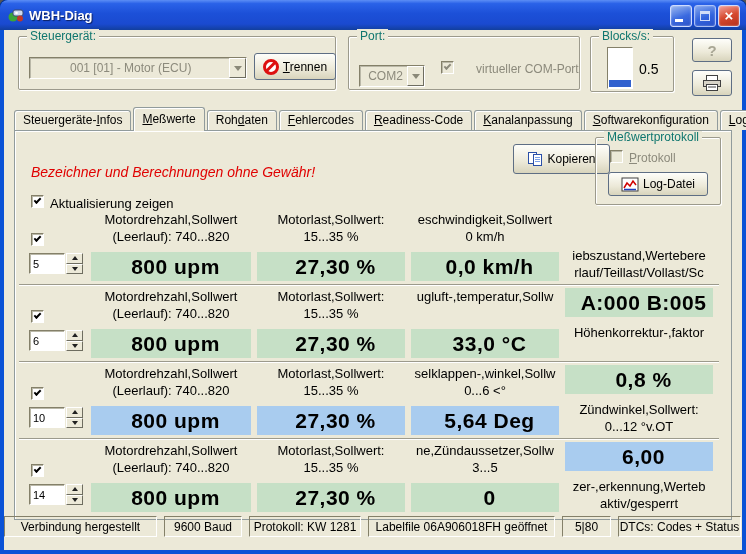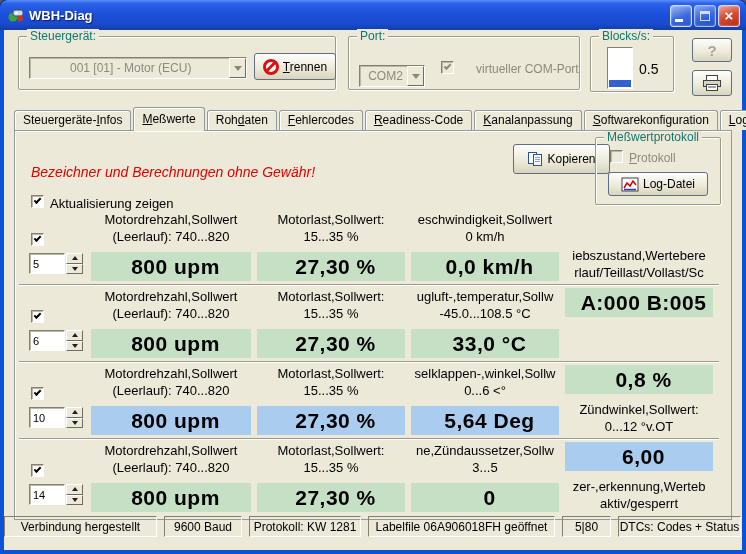--- a/index.html
+++ b/index.html
@@ -301,25 +301,28 @@
         <div class="cell c2">
           <div class="clabel">
               <div>Motorlast,Sollwert:</div>
               <div>15...35 %</div>
             </div>
           <div class="cval" style="background: rgb(198, 224, 198);">27,30 %</div>
         </div>
         <div class="cell c3">
           <div class="clabel">
               <div>ugluft-,temperatur,Sollw</div>
-              <div>-45.0...108.5 °C</div>
             </div>
           <div class="cval" style="background: rgb(198, 224, 198);">33,0 °C</div>
         </div>
         <div class="cell c4">
+          <div class="clabel">
+              <div>Höhenkorrektur-,faktor</div>
+              <div></div>
+            </div>
           <div class="cval" style="background: rgb(198, 224, 198);">0,8 %</div>
         </div>
       </div>
       <div class="hsep" style="top:230px;"></div>
 
       <div class="row" style="top:232px;">
         <span class="cb" style="left:16px;top:24px;">
             <span class="mark"></span>
           </span>
         <div class="spin">

